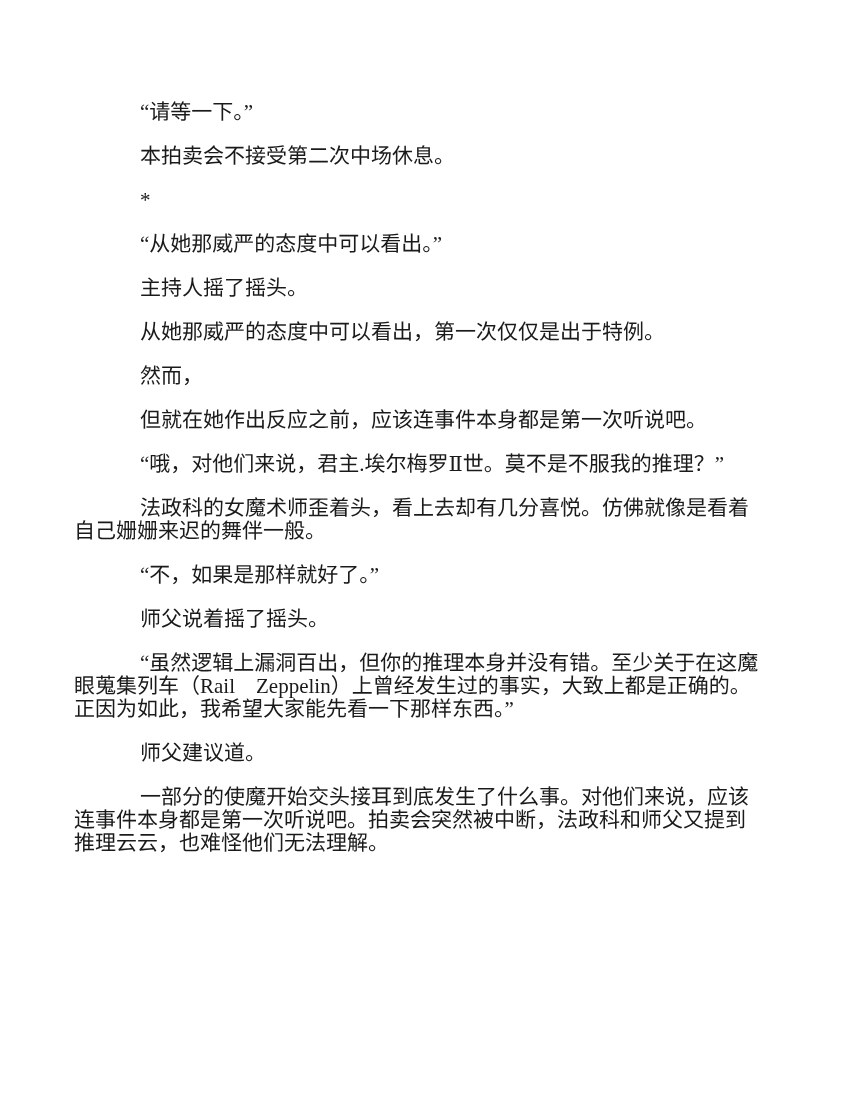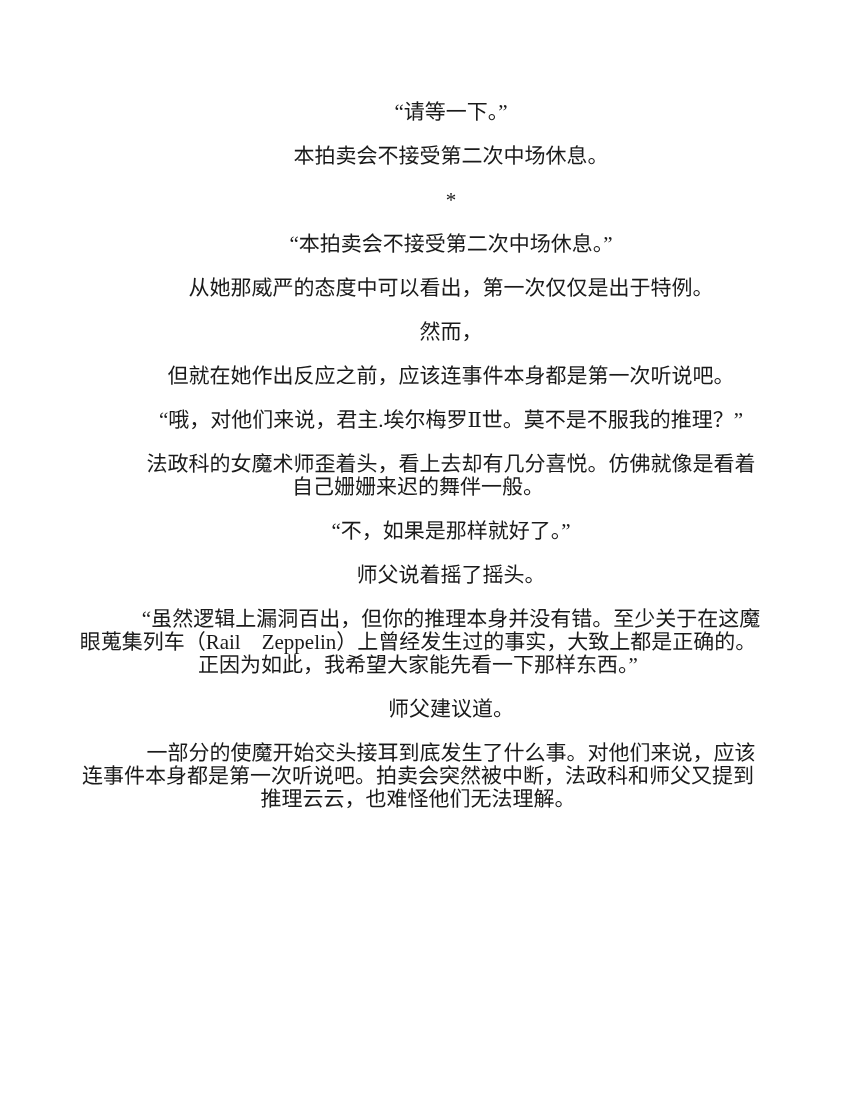--- a/index.html
+++ b/index.html
@@ -17,34 +17,35 @@
     box-sizing: border-box;
     width: 850px;
     height: 1100px;
     padding: 101px 88px 0 62px;
   }
   .para {
     margin: 0 0 21px 12px;
     font-size: 21px;
     line-height: 23px;
     color: #1a1a1a;
-    text-align: center;
+    text-align: left;
     text-indent: 66px;
     letter-spacing: 0;
     word-wrap: break-word;
   }
 </style>
 </head>
 <body>
 
 <div class="page">
   <p class="para">“请等一下。”</p>
   <p class="para">本拍卖会不接受第二次中场休息。</p>
   <p class="para">*</p>
-  <p class="para">“本拍卖会不接受第二次中场休息。”</p>
+  <p class="para">“从她那威严的态度中可以看出。”</p>
+  <p class="para">主持人摇了摇头。</p>
   <p class="para">从她那威严的态度中可以看出，第一次仅仅是出于特例。</p>
   <p class="para">然而，</p>
   <p class="para">但就在她作出反应之前，应该连事件本身都是第一次听说吧。</p>
   <p class="para">“哦，对他们来说，君主.埃尔梅罗Ⅱ世。莫不是不服我的推理？”</p>
   <p class="para">法政科的女魔术师歪着头，看上去却有几分喜悦。仿佛就像是看着自己姗姗来迟的舞伴一般。</p>
   <p class="para">“不，如果是那样就好了。”</p>
   <p class="para">师父说着摇了摇头。</p>
   <p class="para">“虽然逻辑上漏洞百出，但你的推理本身并没有错。至少关于在这魔眼蒐集列车（Rail　Zeppelin）上曾经发生过的事实，大致上都是正确的。正因为如此，我希望大家能先看一下那样东西。”</p>
   <p class="para">师父建议道。</p>
   <p class="para">一部分的使魔开始交头接耳到底发生了什么事。对他们来说，应该连事件本身都是第一次听说吧。拍卖会突然被中断，法政科和师父又提到推理云云，也难怪他们无法理解。</p>

